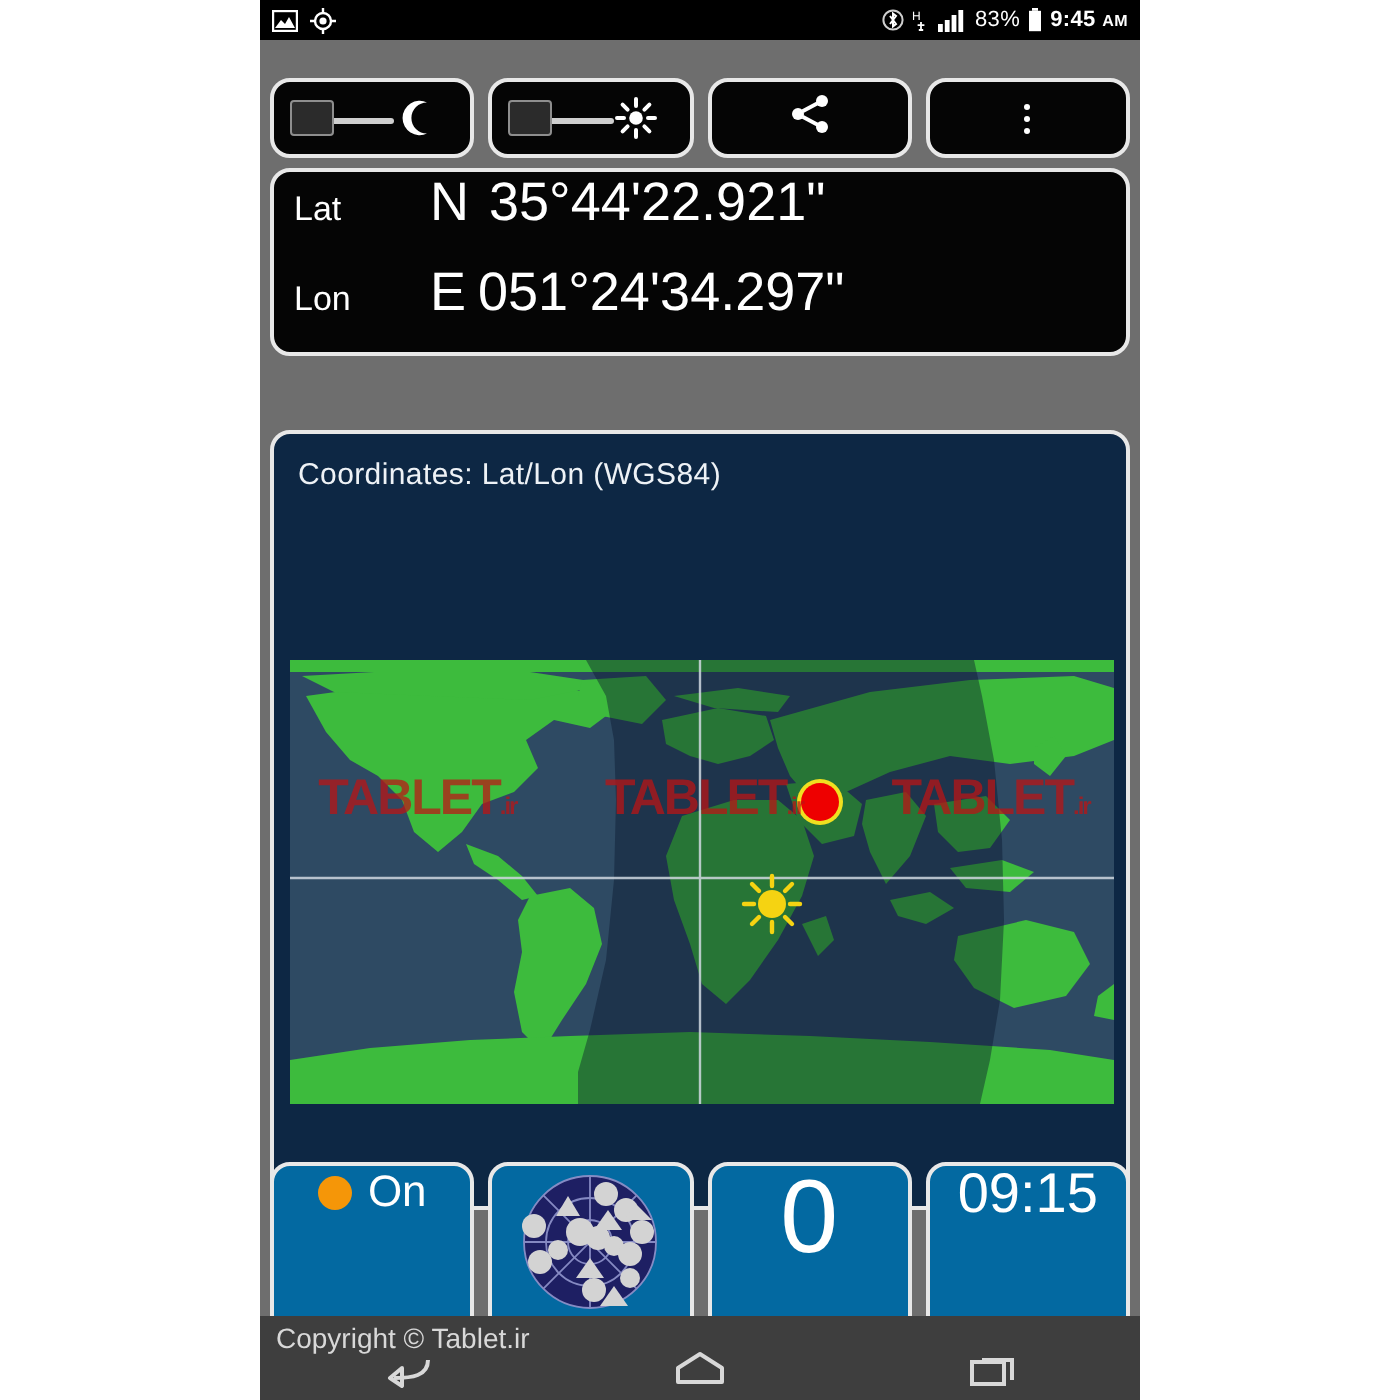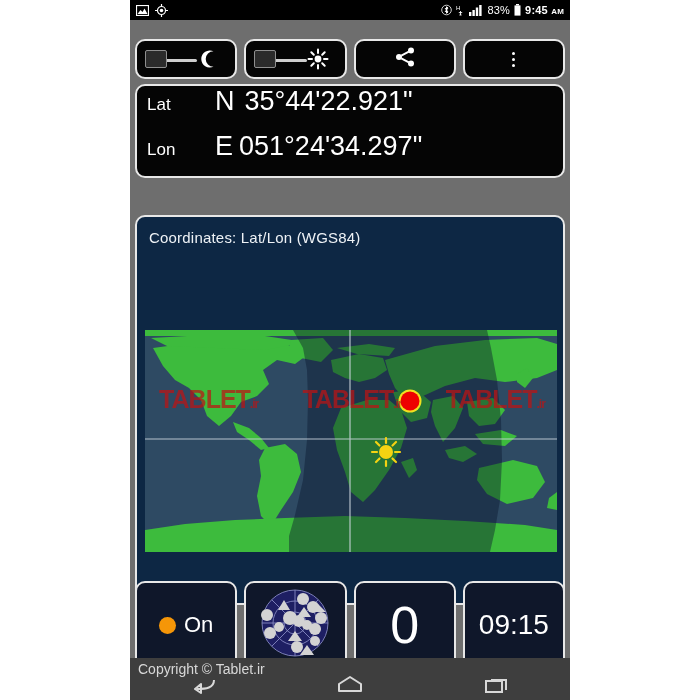--- a/index.html
+++ b/index.html
@@ -220,25 +220,25 @@
   .statrow {
     position: absolute;
     left: 5px; top: 545px;
     width: 430px;
     height: 88px;
     display: flex;
     gap: 7px;
   }
   .stat {
     flex: 1;
-    background: #0f172a;
+    background: #0369a1;
     border: 2px solid #e8e8e8;
     border-radius: 10px;
     display: flex;
-    align-items: center;
+    align-items: flex-start;
     justify-content: center;
     box-sizing: border-box;
     overflow: hidden;
   }
   .stat-on {
     display: flex;
     align-items: center;
     gap: 8px;
   }
   .on-dot {

